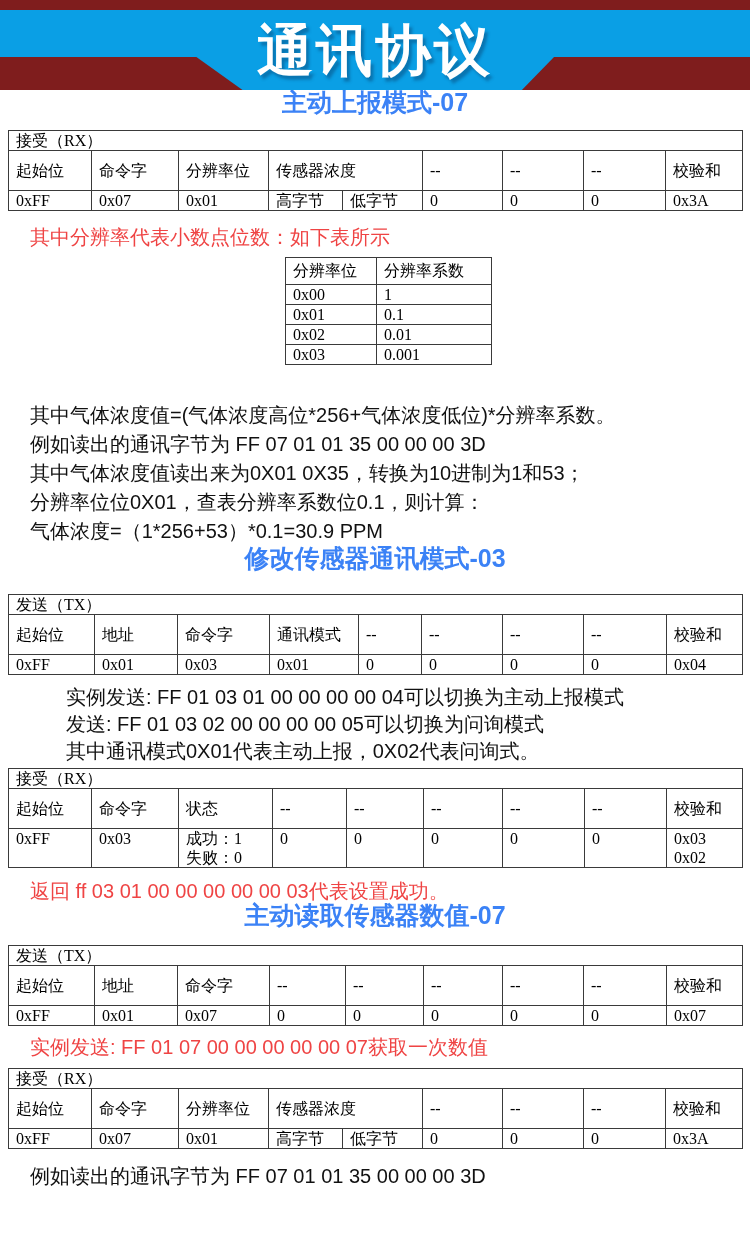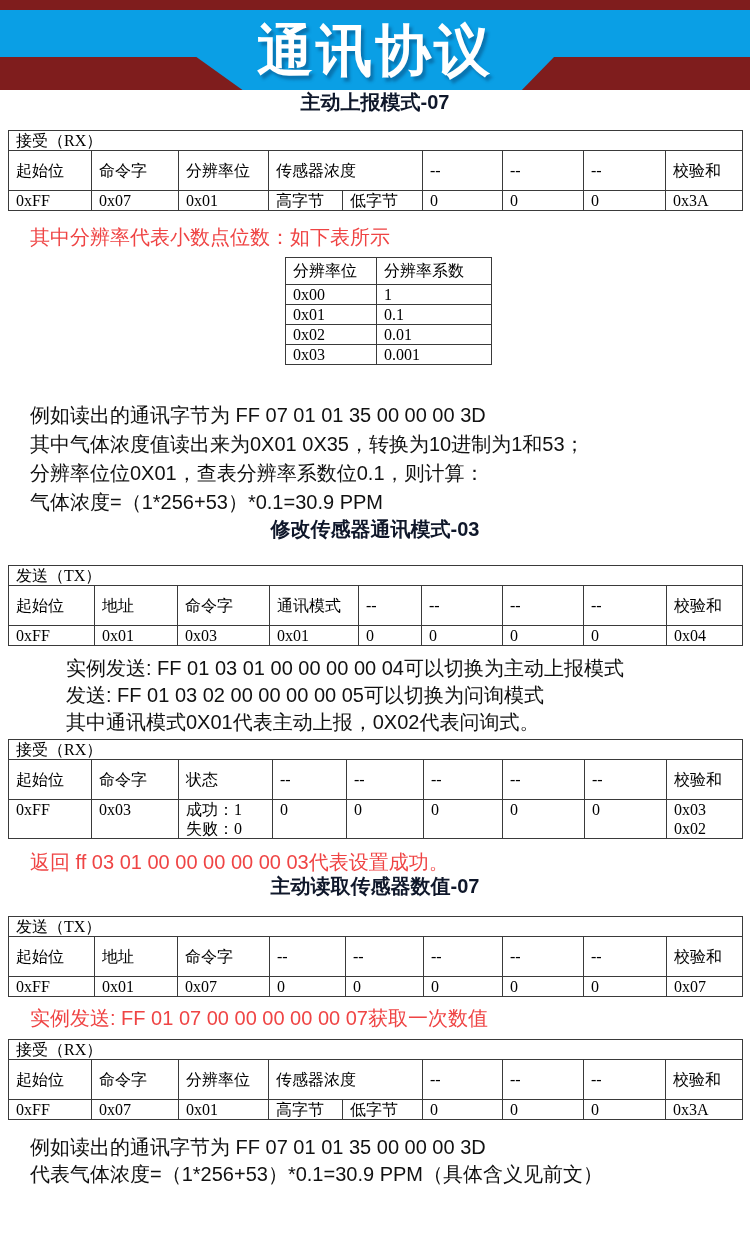--- a/index.html
+++ b/index.html
@@ -14,22 +14,22 @@
     position:absolute;top:56px;left:195px;width:360px;height:34px;background:#0a9fe5;
     clip-path:polygon(0 0,100% 0,90.8% 100%,13.2% 100%);
   }
   .banner-title{
     position:absolute;top:22px;left:0;width:100%;text-align:center;
     font-weight:bold;font-size:56px;line-height:1.05;color:#ffffff;letter-spacing:3px;
     text-shadow:3px 4px 3px rgba(8,64,110,0.45);
   }
   
   h2.sec-title{
-    font-size:20px;line-height:24px;font-weight:bold;text-align:center;
-    margin:0;padding:0;color:#0f172a;
+    font-size:25px;line-height:24px;font-weight:bold;text-align:center;
+    margin:0;padding:0;color:#3b82f6;
   }
   .s1{margin-top:32px;}
   .s2{margin-top:22px;}
   .s3{margin-top:23px;}
   
   table.proto-table{
     table-layout:fixed;border-collapse:collapse;width:734px;margin-left:8px;
     font-family:"Liberation Serif","DejaVu Serif",serif;font-size:16px;color:#000;
   }
   table.proto-table td{
@@ -140,20 +140,21 @@
     <td>0.01</td>
   </tr>
   <tr>
     <td>0x03</td>
     <td>0.001</td>
   </tr>
 </tbody>
   </table>
 
 <div class="block1">
+  <p>其中气体浓度值=(气体浓度高位*256+气体浓度低位)*分辨率系数。</p>
   <p>例如读出的通讯字节为 FF 07 01 01 35 00 00 00 3D</p>
   <p>其中气体浓度值读出来为0X01 0X35，转换为10进制为1和53；</p>
   <p>分辨率位位0X01，查表分辨率系数位0.1，则计算：</p>
   <p>气体浓度=（1*256+53）*0.1=30.9 PPM</p>
 </div>
 
 <h2 class="sec-title s2">修改传感器通讯模式-03</h2>
 
 <table class="proto-table t2">
   <colgroup>
@@ -327,14 +328,13 @@
     <td>0</td>
     <td>0</td>
     <td>0</td>
     <td>0x3A</td>
   </tr>
 </tbody>
   </table>
 
 <div class="block3">
   <p>例如读出的通讯字节为 FF 07 01 01 35 00 00 00 3D</p>
-  <p>代表气体浓度=（1*256+53）*0.1=30.9 PPM（具体含义见前文）</p>
 </div>
 
 </body></html>

